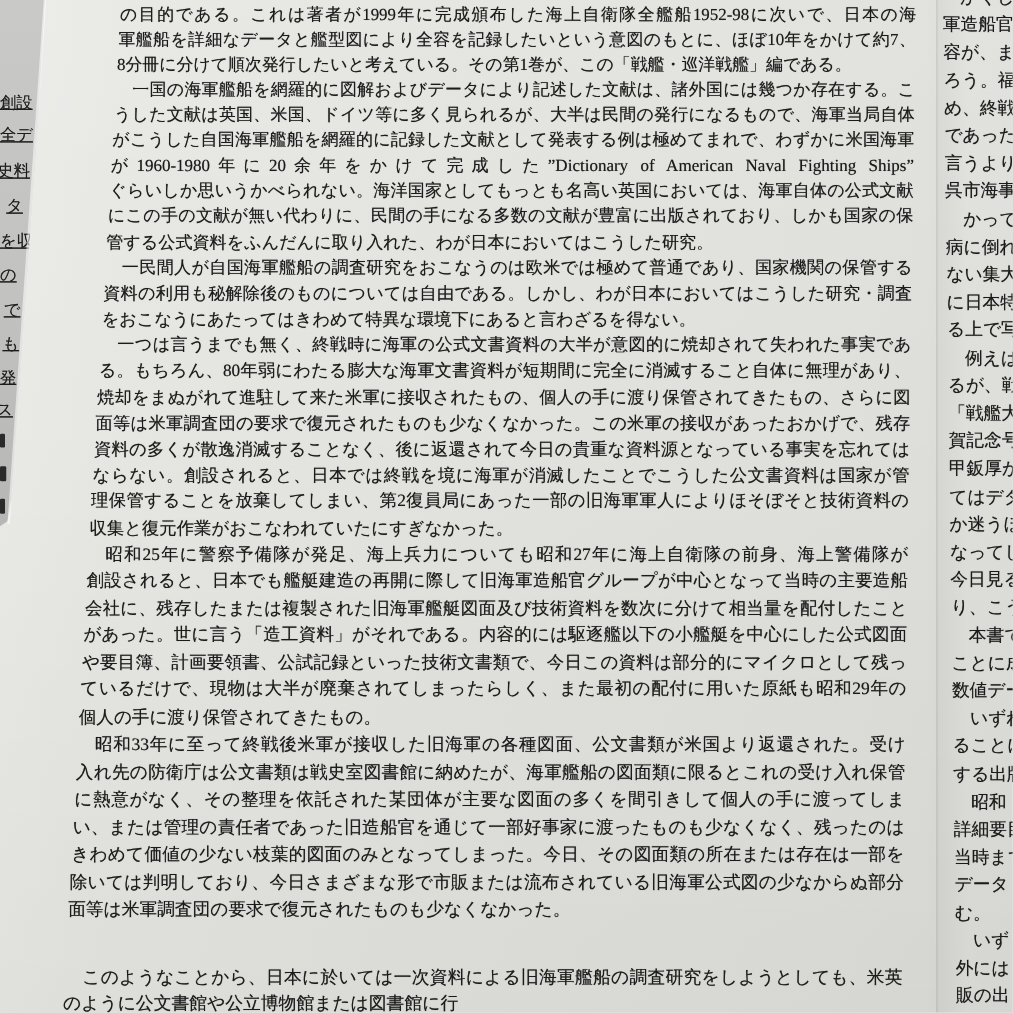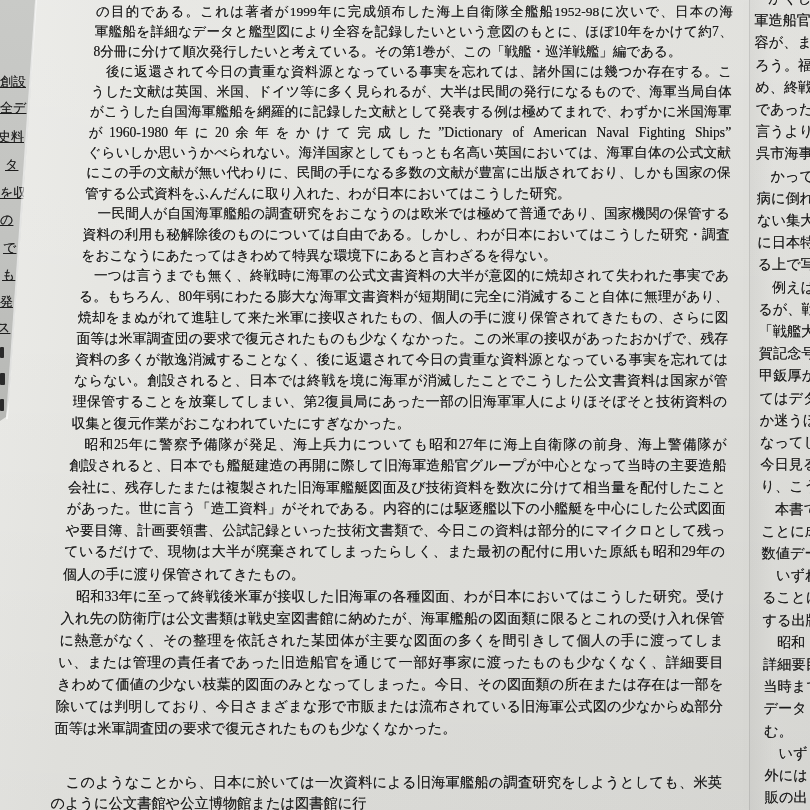--- a/index.html
+++ b/index.html
@@ -142,21 +142,21 @@
   </div>
   <div class="strip-edge"></div>
 
   <div class="col-main">
     <div class="para">
       <div class="ml" style="--i:0">の目的である。これは著者が1999年に完成頒布した海上自衛隊全艦船1952-98に次いで、日本の海</div>
       <div class="ml" style="--i:1">軍艦船を詳細なデータと艦型図により全容を記録したいという意図のもとに、ほぼ10年をかけて約7、</div>
       <div class="ml end" style="--i:2">8分冊に分けて順次発行したいと考えている。その第1巻が、この「戦艦・巡洋戦艦」編である。</div>
     </div>
     <div class="para">
-      <div class="ml ind" style="--i:3">後に返還されて今日の貴重な資料源となっている事実を忘れては、諸外国には幾つか存在する。こ</div>
+      <div class="ml ind" style="--i:3">一国の海軍艦船を網羅的に図解およびデータにより記述した文献は、諸外国には幾つか存在する。こ</div>
       <div class="ml" style="--i:4">うした文献は英国、米国、ドイツ等に多く見られるが、大半は民間の発行になるもので、海軍当局自体</div>
       <div class="ml" style="--i:5">がこうした自国海軍艦船を網羅的に記録した文献として発表する例は極めてまれで、わずかに米国海軍</div>
       <div class="ml" style="--i:6">が1960-1980年に20余年をかけて完成した”Dictionary of American Naval Fighting Ships”</div>
       <div class="ml" style="--i:7">ぐらいしか思いうかべられない。海洋国家としてもっとも名高い英国においては、海軍自体の公式文献</div>
       <div class="ml" style="--i:8">にこの手の文献が無い代わりに、民間の手になる多数の文献が豊富に出版されており、しかも国家の保</div>
       <div class="ml end" style="--i:9">管する公式資料をふんだんに取り入れた、わが日本においてはこうした研究。</div>
     </div>
     <div class="para">
       <div class="ml ind" style="--i:10">一民間人が自国海軍艦船の調査研究をおこなうのは欧米では極めて普通であり、国家機関の保管する</div>
       <div class="ml" style="--i:11">資料の利用も秘解除後のものについては自由である。しかし、わが日本においてはこうした研究・調査</div>
@@ -175,24 +175,24 @@
     <div class="para">
       <div class="ml ind" style="--i:21">昭和25年に警察予備隊が発足、海上兵力についても昭和27年に海上自衛隊の前身、海上警備隊が</div>
       <div class="ml" style="--i:22">創設されると、日本でも艦艇建造の再開に際して旧海軍造船官グループが中心となって当時の主要造船</div>
       <div class="ml" style="--i:23">会社に、残存したまたは複製された旧海軍艦艇図面及び技術資料を数次に分けて相当量を配付したこと</div>
       <div class="ml" style="--i:24">があった。世に言う「造工資料」がそれである。内容的には駆逐艦以下の小艦艇を中心にした公式図面</div>
       <div class="ml" style="--i:25">や要目簿、計画要領書、公試記録といった技術文書類で、今日この資料は部分的にマイクロとして残っ</div>
       <div class="ml" style="--i:26">ているだけで、現物は大半が廃棄されてしまったらしく、また最初の配付に用いた原紙も昭和29年の</div>
       <div class="ml end" style="--i:27">個人の手に渡り保管されてきたもの。</div>
     </div>
     <div class="para">
-      <div class="ml ind" style="--i:28">昭和33年に至って終戦後米軍が接収した旧海軍の各種図面、わが日本においてはこうした研究。受け</div>
+      <div class="ml ind" style="--i:28">昭和33年に至って終戦後米軍が接収した旧海軍の各種図面、公文書類が米国より返還された。受け</div>
       <div class="ml" style="--i:29">入れ先の防衛庁は公文書類は戦史室図書館に納めたが、海軍艦船の図面類に限るとこれの受け入れ保管</div>
       <div class="ml" style="--i:30">に熱意がなく、その整理を依託された某団体が主要な図面の多くを間引きして個人の手に渡ってしま</div>
-      <div class="ml" style="--i:31">い、または管理の責任者であった旧造船官を通じて一部好事家に渡ったものも少なくなく、詳細要目</div>
+      <div class="ml" style="--i:31">い、または管理の責任者であった旧造船官を通じて一部好事家に渡ったものも少なくなく、残ったのは</div>
       <div class="ml" style="--i:32">きわめて価値の少ない枝葉的図面のみとなってしまった。今日、その図面類の所在または存在は一部を</div>
       <div class="ml" style="--i:33">除いては判明しており、今日さまざまな形で市販または流布されている旧海軍公式図の少なからぬ部分</div>
       <div class="ml end" style="--i:34">面等は米軍調査団の要求で復元されたものも少なくなかった。</div>
     </div>
     <div class="para">
       <div class="ml ind" style="--i:36.43">このようなことから、日本に於いては一次資料による旧海軍艦船の調査研究をしようとしても、米英</div>
       <div class="ml end" style="--i:37.37">のように公文書館や公立博物館または図書館に行</div>
     </div>
   </div>
 

